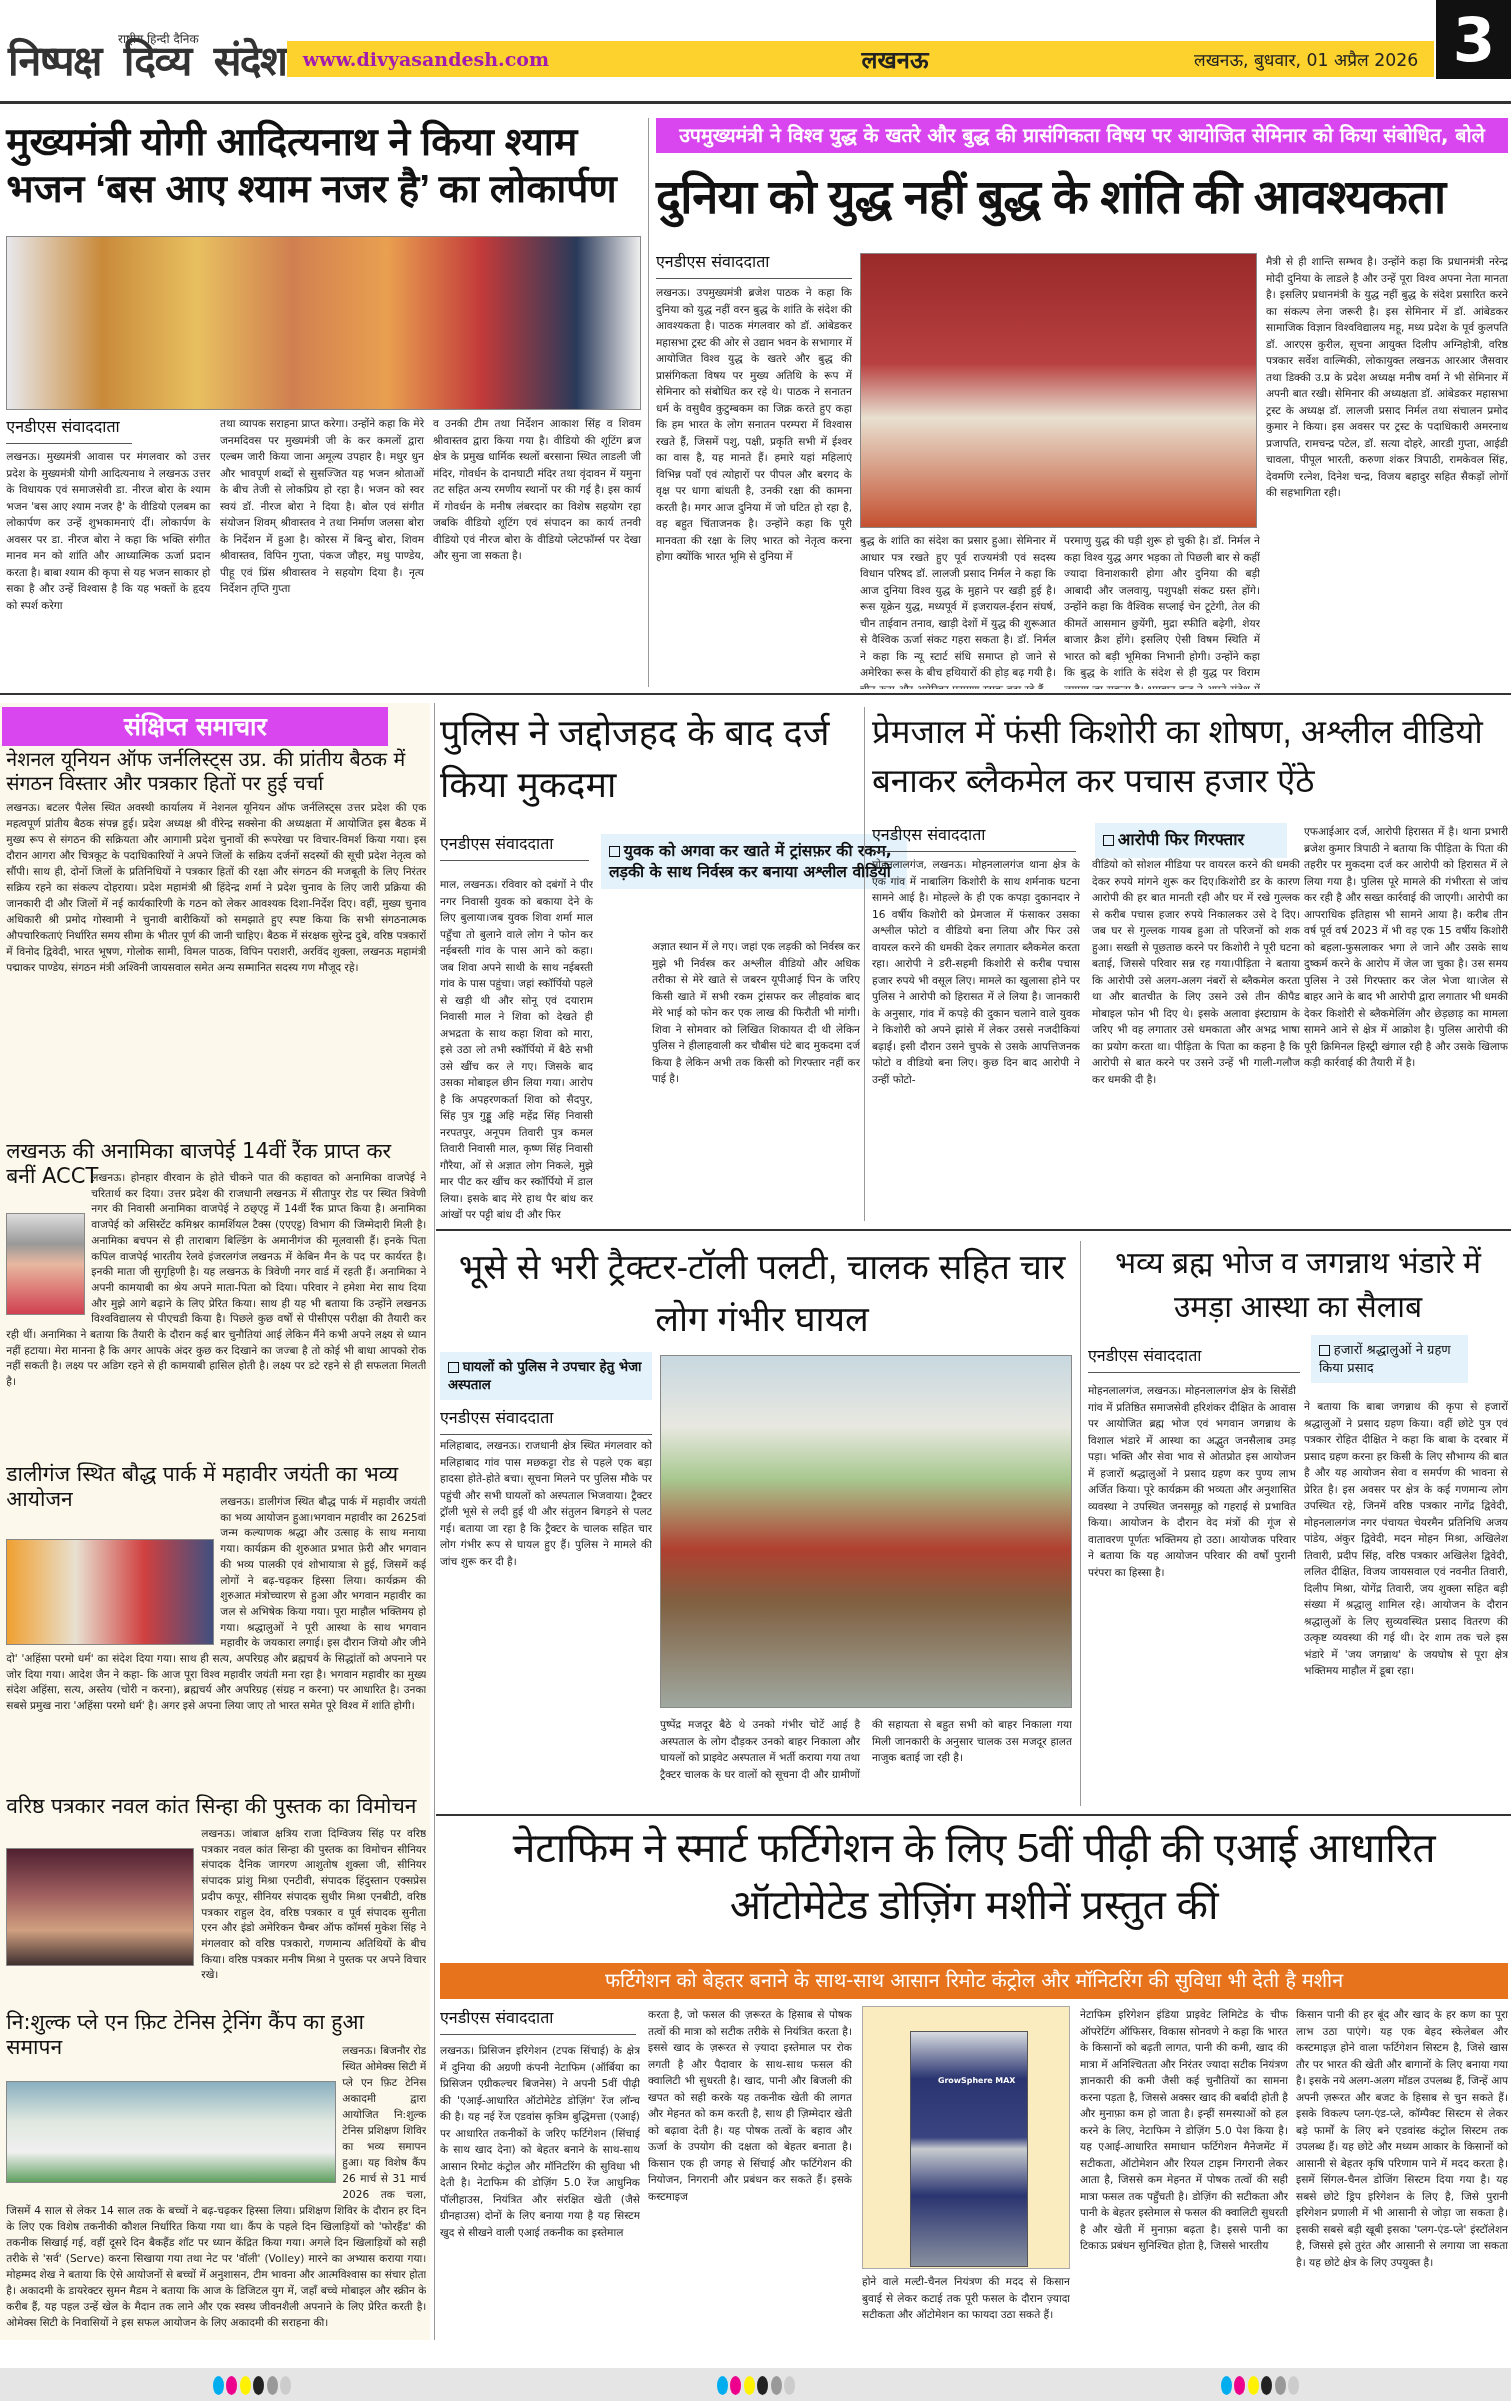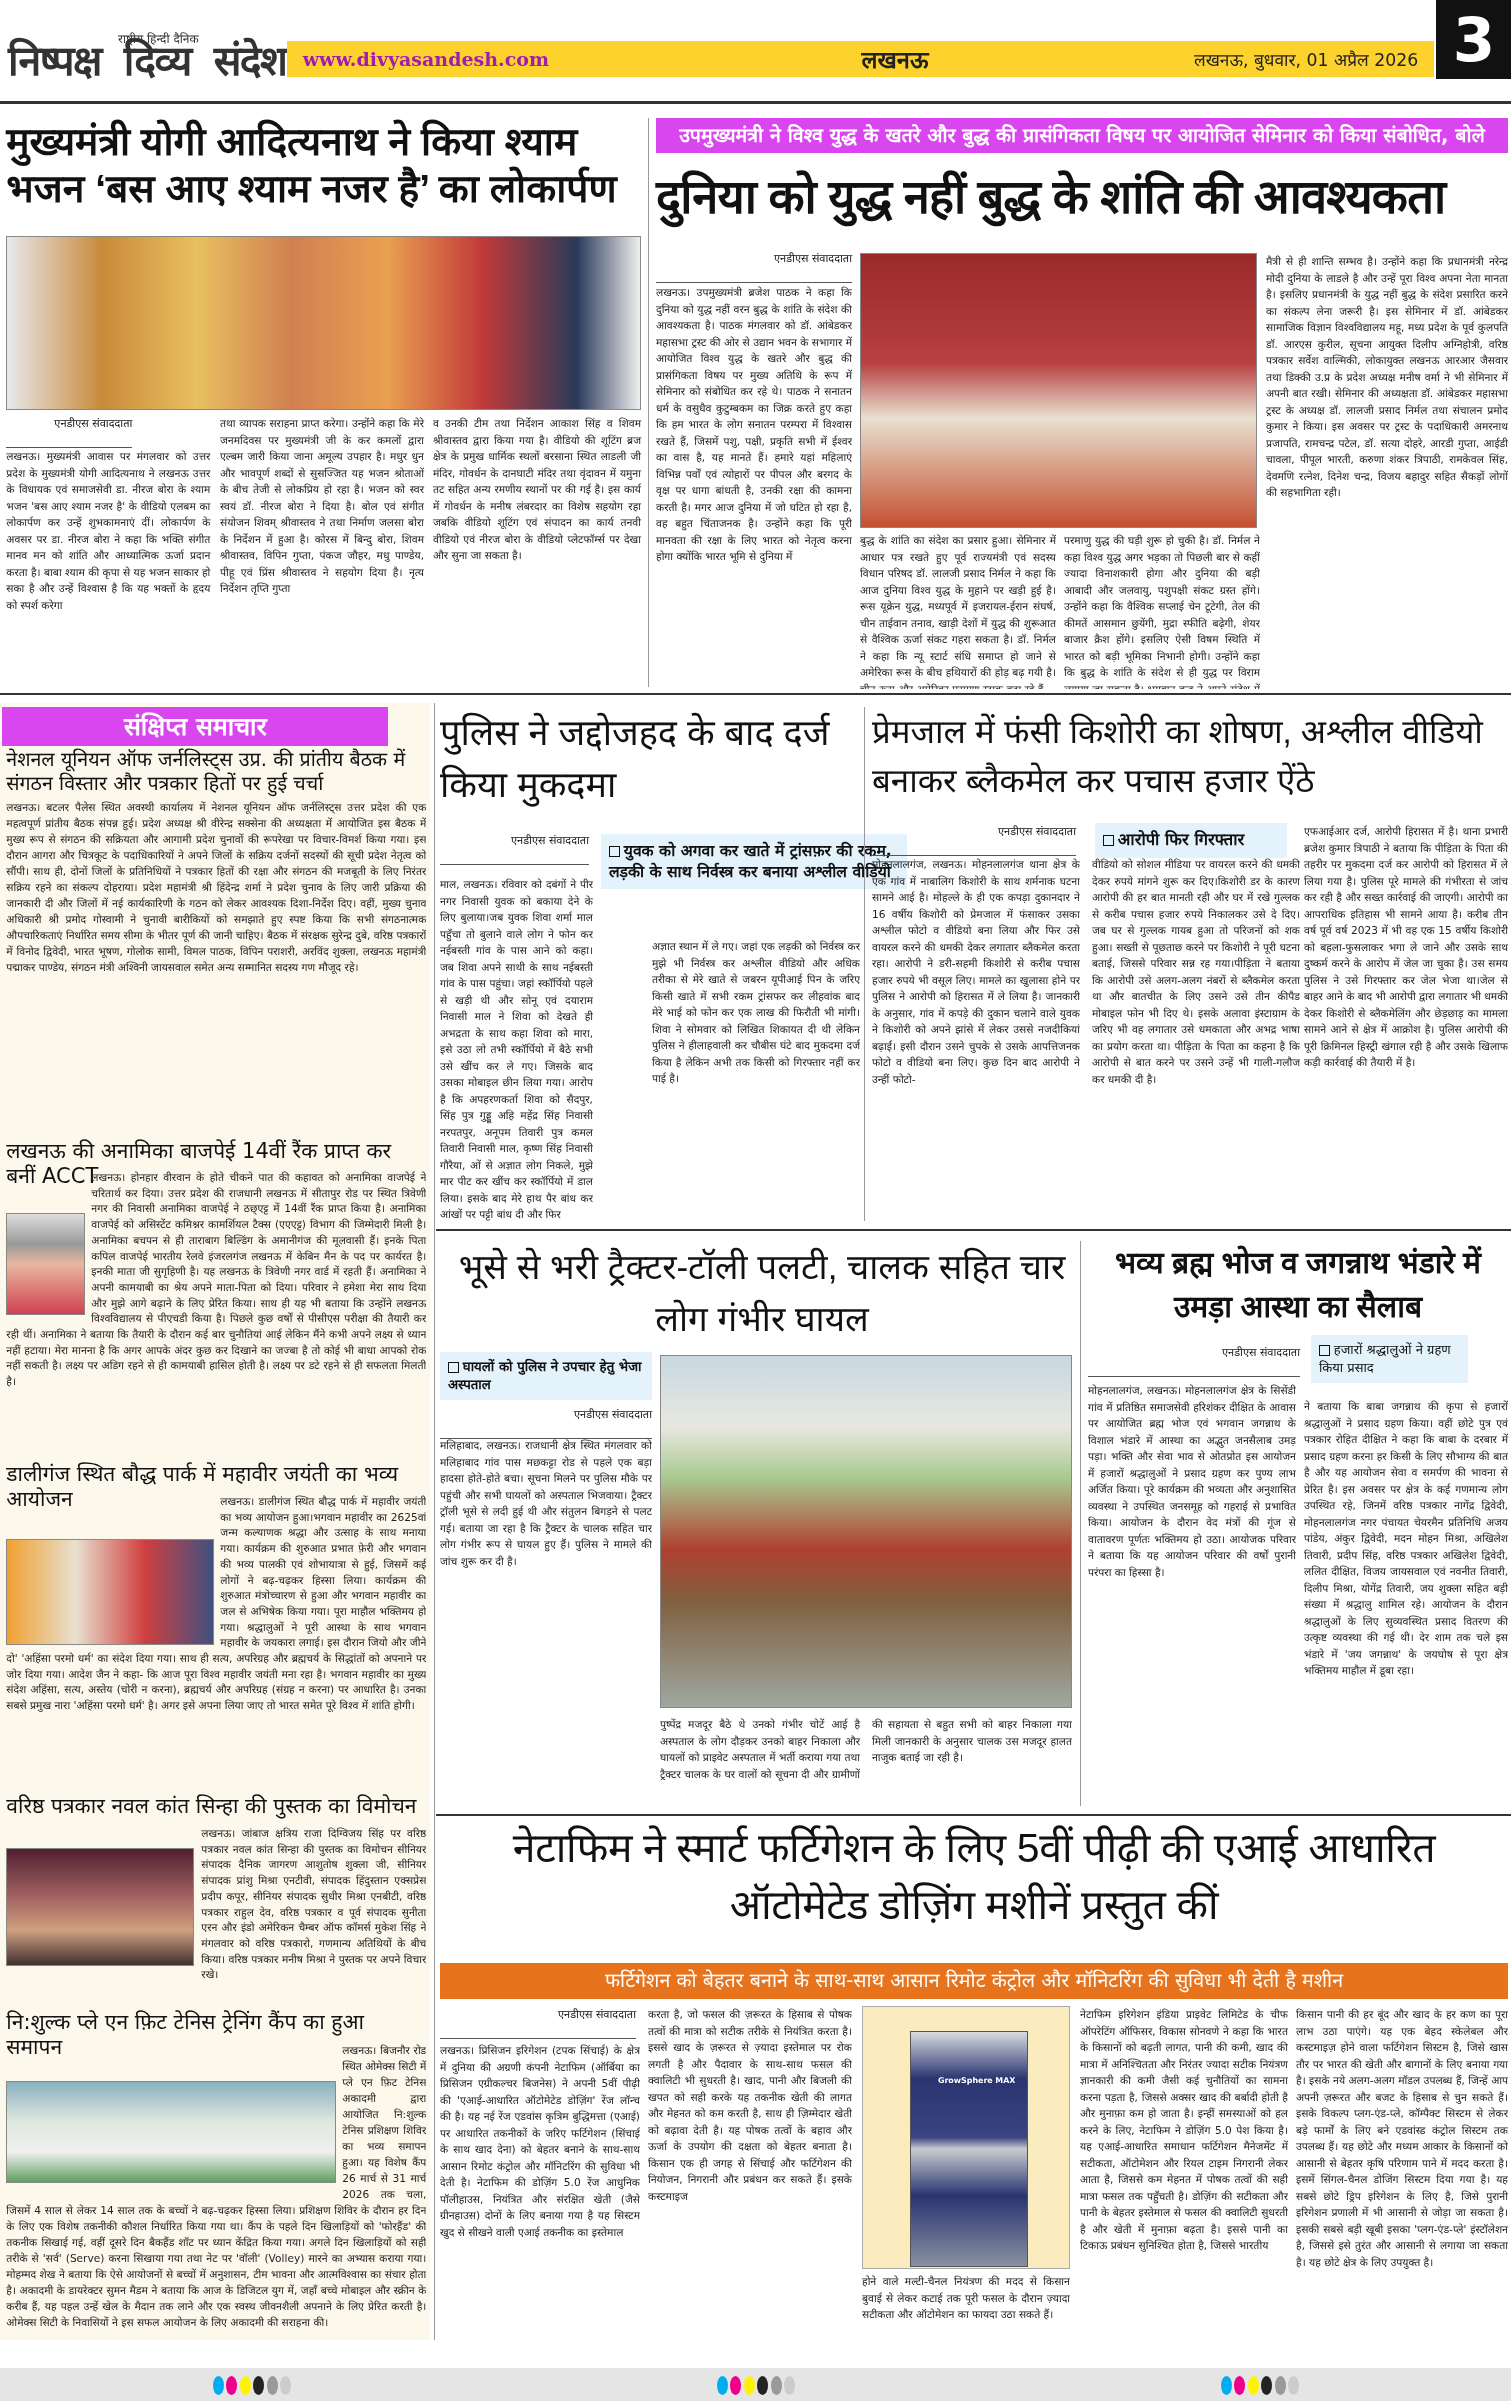--- a/index.html
+++ b/index.html
@@ -8,21 +8,21 @@
 .masthead-logo{left:7.9px;top:31px;width:283px;height:67px;font-family:Liberation Mono, monospace;font-weight:bold;font-size:41px;color:#333;letter-spacing:-1.6px;line-height:67px}
 .masthead-tag{left:118px;top:30px;font-size:12px;color:#333}
 .yellow-bar{left:287px;top:41px;width:1147px;height:36px;background:#fdd22d;display:flex;align-items:center;justify-content:space-between;padding:0 15.7px}
 .yellow-bar .url{font-family:"DejaVu Serif",serif;font-size:19px;font-weight:bold;color:#a21caf}
 .yellow-bar .city{font-size:23.6px;font-weight:bold;color:#222;margin-left:47px}
 .yellow-bar .date{font-size:17.3px;color:#222}
 .page-num{left:1436px;top:0;width:76px;height:79px;background:#111;color:#fff;font-size:61px;font-weight:bold;text-align:center;line-height:79px}
 .rule{background:#333}
 .hl{font-family:"Liberation Sans","DejaVu Sans",sans-serif;font-weight:bold;color:#111;line-height:1.15}
 .body-text{font-size:10.6px;line-height:16.5px;color:#222;text-align:justify}
-.byline{font-size:11px;text-align:right;border-bottom:1.6px solid #555;padding-bottom:17px}
+.byline{font-size:16px;text-align:left;border-bottom:1.6px solid #555;padding-bottom:6px}
 .img{background:linear-gradient(135deg,#c9b8a0,#e8d5c0 40%,#b35a3c 60%,#d8c6a8);border:0.8px solid #888}
 .red-banner{background:#d946ef;color:#fff;font-weight:bold;text-align:center}
 .orange-banner{background:#e8731d;color:#fff;font-weight:bold;text-align:center}
 .callout{background:#e3f2fb;font-weight:bold;padding:6.3px 7.9px;line-height:1.35}
 .callout .box{display:inline-block;width:11px;height:11px;border:1.6px solid #111;margin-right:3.9px;vertical-align:middle}
 .cream{background:#fdf8ec}
 .brief-title{font-size:21px;font-weight:normal;color:#111;line-height:1.2}
 .col-div{background:#999;width:0.8px}
 .reg-bar{left:0;top:2368px;width:1512px;height:34px;background:#e5e5e5;display:flex;justify-content:space-around;align-items:center}
 .reg-dots{display:flex;gap:2.4px}
@@ -104,21 +104,21 @@
 
 <div class="abs hl" style="left:440px;top:1241px;width:644px;font-size:35px;line-height:52px;font-weight:normal;text-align:center">भूसे से भरी ट्रैक्टर-टॉली पलटी, चालक सहित चार लोग गंभीर घायल</div>
 <div class="abs callout" style="left:440px;top:1352px;width:212px;font-size:13.3px"><span class="box"></span><span>घायलों को पुलिस ने उपचार हेतु भेजा अस्पताल</span></div>
 <div class="abs byline" style="left:440px;top:1406px;width:212px">एनडीएस संवाददाता</div>
 <div class="abs body-text" style="left:440px;top:1437px;width:212px;height:369px;overflow:hidden">मलिहाबाद, लखनऊ। राजधानी क्षेत्र स्थित मंगलवार को मलिहाबाद गांव पास मछकट्टा रोड से पहले एक बड़ा हादसा होते-होते बचा। सूचना मिलने पर पुलिस मौके पर पहुंची और सभी घायलों को अस्पताल भिजवाया। ट्रैक्टर ट्रॉली भूसे से लदी हुई थी और संतुलन बिगड़ने से पलट गई। बताया जा रहा है कि ट्रैक्टर के चालक सहित चार लोग गंभीर रूप से घायल हुए हैं। पुलिस ने मामले की जांच शुरू कर दी है।</div>
 <div class="abs img" style="left:660px;top:1355px;width:412px;height:353px;background:linear-gradient(180deg,#c8d8e0 0%,#e8e8e0 20%,#a8c890 35%,#b04030 55%,#806040 70%,#a0a8a0 100%)"></div>
 <div class="abs body-text" style="left:660px;top:1716px;width:412px;height:90px;overflow:hidden;column-count:2;column-gap:11.8px">पुष्पेंद्र मजदूर बैठे थे उनको गंभीर चोटें आई है अस्पताल के लोग दौड़कर उनको बाहर निकाला और घायलों को प्राइवेट अस्पताल में भर्ती कराया गया तथा ट्रैक्टर चालक के घर वालों को सूचना दी और ग्रामीणों की सहायता से बहुत सभी को बाहर निकाला गया मिली जानकारी के अनुसार चालक उस मजदूर हालत नाजुक बताई जा रही है।</div>
 
 <div class="abs col-div" style="left:1080px;top:1241px;height:565px"></div>
 
-<div class="abs hl" style="left:1088px;top:1241px;width:420px;font-size:30px;line-height:44px;font-weight:bold;text-align:center">भव्य ब्रह्म भोज व जगन्नाथ भंडारे में उमड़ा आस्था का सैलाब</div>
+<div class="abs hl" style="left:1088px;top:1241px;width:420px;font-size:30px;line-height:44px;font-weight:normal;text-align:center">भव्य ब्रह्म भोज व जगन्नाथ भंडारे में उमड़ा आस्था का सैलाब</div>
 <div class="abs byline" style="left:1088px;top:1344px;width:212px">एनडीएस संवाददाता</div>
 <div class="abs callout" style="left:1311px;top:1335px;width:157px;font-size:13px;font-weight:normal"><span class="box"></span><span>हजारों श्रद्धालुओं ने ग्रहण किया प्रसाद</span></div>
 <div class="abs body-text" style="left:1088px;top:1382px;width:208px;height:424px;overflow:hidden">मोहनलालगंज, लखनऊ। मोहनलालगंज क्षेत्र के सिसेंडी गांव में प्रतिष्ठित समाजसेवी हरिशंकर दीक्षित के आवास पर आयोजित ब्रह्म भोज एवं भगवान जगन्नाथ के विशाल भंडारे में आस्था का अद्भुत जनसैलाब उमड़ पड़ा। भक्ति और सेवा भाव से ओतप्रोत इस आयोजन में हजारों श्रद्धालुओं ने प्रसाद ग्रहण कर पुण्य लाभ अर्जित किया। पूरे कार्यक्रम की भव्यता और अनुशासित व्यवस्था ने उपस्थित जनसमूह को गहराई से प्रभावित किया। आयोजन के दौरान वेद मंत्रों की गूंज से वातावरण पूर्णतः भक्तिमय हो उठा। आयोजक परिवार ने बताया कि यह आयोजन परिवार की वर्षों पुरानी परंपरा का हिस्सा है।</div>
 <div class="abs body-text" style="left:1304px;top:1398px;width:204px;height:408px;overflow:hidden">ने बताया कि बाबा जगन्नाथ की कृपा से हजारों श्रद्धालुओं ने प्रसाद ग्रहण किया। वहीं छोटे पुत्र एवं पत्रकार रोहित दीक्षित ने कहा कि बाबा के दरबार में प्रसाद ग्रहण करना हर किसी के लिए सौभाग्य की बात है और यह आयोजन सेवा व समर्पण की भावना से प्रेरित है। इस अवसर पर क्षेत्र के कई गणमान्य लोग उपस्थित रहे, जिनमें वरिष्ठ पत्रकार नागेंद्र द्विवेदी, मोहनलालगंज नगर पंचायत चेयरमैन प्रतिनिधि अजय पांडेय, अंकुर द्विवेदी, मदन मोहन मिश्रा, अखिलेश तिवारी, प्रदीप सिंह, वरिष्ठ पत्रकार अखिलेश द्विवेदी, ललित दीक्षित, विजय जायसवाल एवं नवनीत तिवारी, दिलीप मिश्रा, योगेंद्र तिवारी, जय शुक्ला सहित बड़ी संख्या में श्रद्धालु शामिल रहे। आयोजन के दौरान श्रद्धालुओं के लिए सुव्यवस्थित प्रसाद वितरण की उत्कृष्ट व्यवस्था की गई थी। देर शाम तक चले इस भंडारे में 'जय जगन्नाथ' के जयघोष से पूरा क्षेत्र भक्तिमय माहौल में डूबा रहा।</div>
 
 <div class="abs rule" style="left:436px;top:1814px;width:1076px;height:1.6px"></div>
 
 <div class="abs hl" style="left:440px;top:1820px;width:1068px;font-size:41px;line-height:57px;font-weight:normal;text-align:center;letter-spacing:-0.4px">नेटाफिम ने स्मार्ट फर्टिगेशन के लिए 5वीं पीढ़ी की एआई आधारित ऑटोमेटेड डोज़िंग मशीनें प्रस्तुत कीं</div>
 <div class="abs orange-banner" style="left:440px;top:1963px;width:1068px;height:36px;font-size:19.6px;line-height:36px;white-space:nowrap;overflow:hidden;font-weight:normal">फर्टिगेशन को बेहतर बनाने के साथ-साथ आसान रिमोट कंट्रोल और मॉनिटरिंग की सुविधा भी देती है मशीन</div>
 <div class="abs byline" style="left:440px;top:2006px;width:196px">एनडीएस संवाददाता</div>

